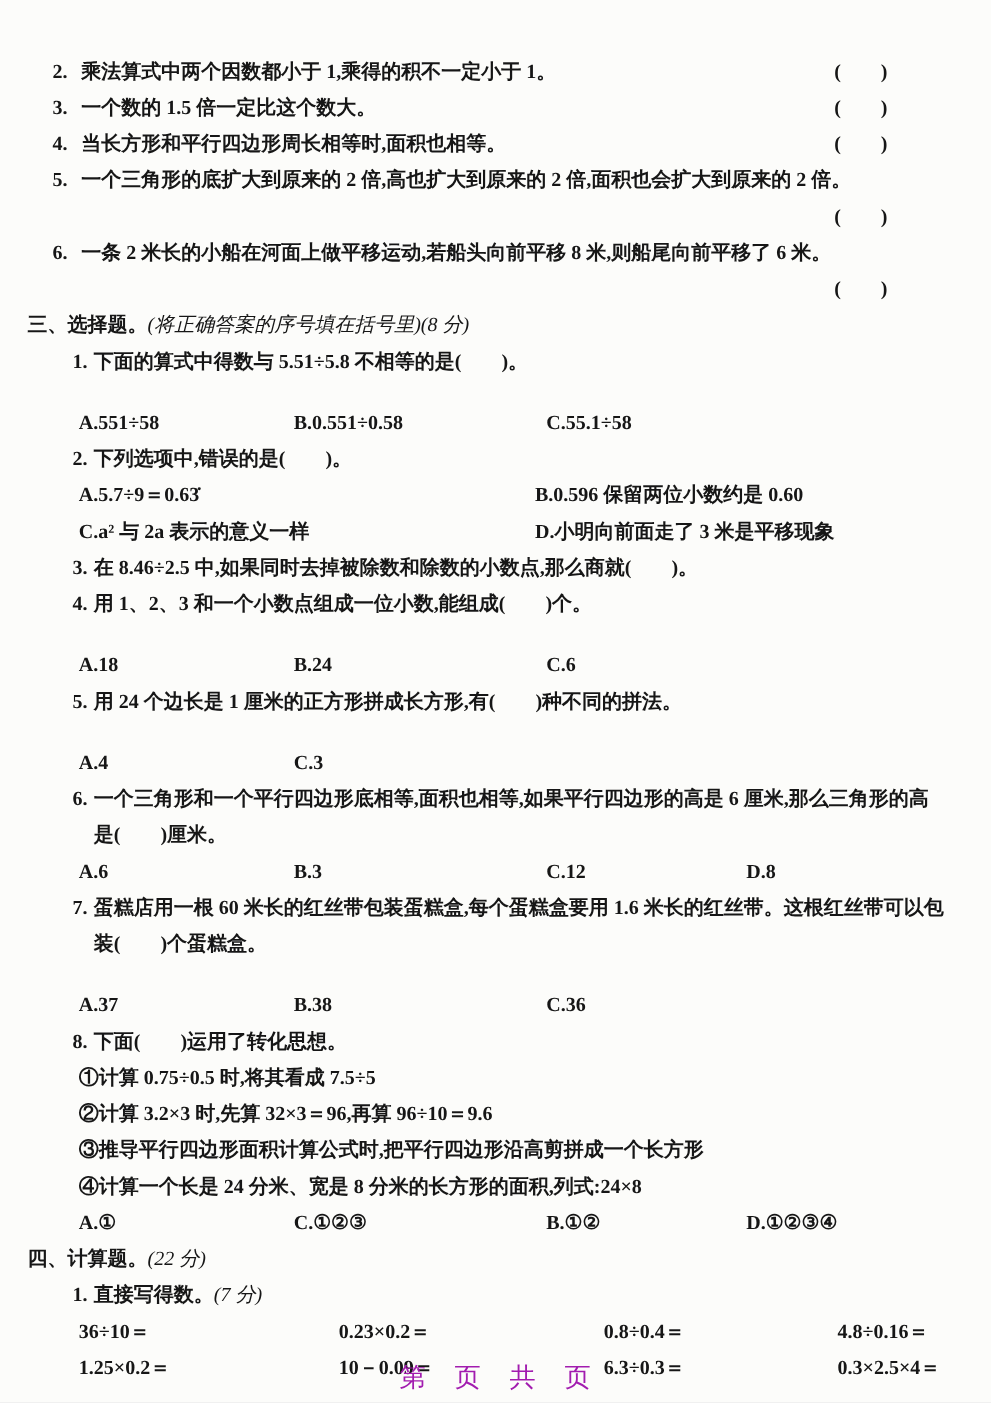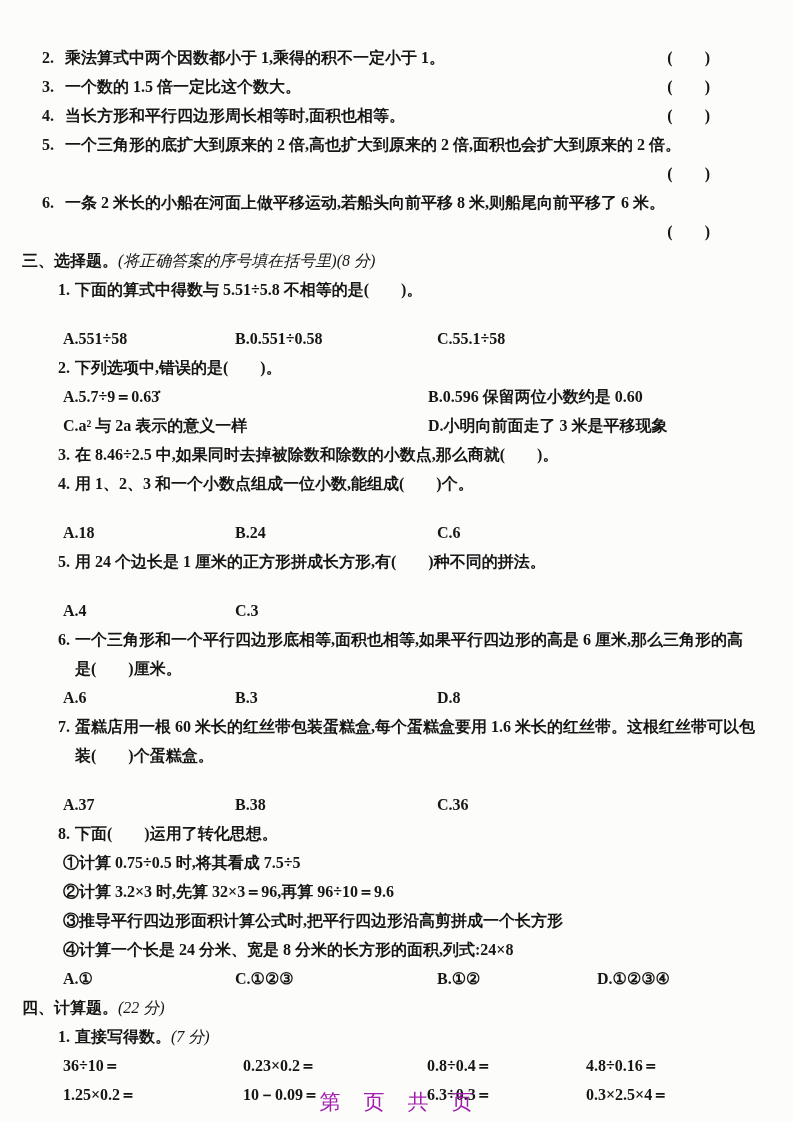--- a/index.html
+++ b/index.html
@@ -25,21 +25,21 @@
   .sec-h { margin-left:-20px; }
   .sec-title { font-weight:700; }
   .kai { font-style:italic; font-weight:500; }
   .choice, .calc { margin-left:16px; }
   .choice .q .num, .calc .q .num { flex:0 0 17px; }
   .opts { display:grid; padding-left:5px; }
   .c3 { grid-template-columns:172px 202px auto;margin-top:20px; }
   .c4 { grid-template-columns:172px 202px 160px auto; }
   .c2 { grid-template-columns:365px auto; }
   .sub { padding-left:5px; }
-  .calc-grid { display:grid; grid-template-columns:180px 184px 159px auto; padding-left:5px; }
+  .calc-grid { display:grid; grid-template-columns:180px 184px 159px auto; padding-left:5px;gap:28px; }
   .footer {
     position:absolute; left:0; top:1088px; width:100%;
     text-align:center; font-size:21px; font-weight:400;
     letter-spacing:1px; white-space:pre; color:#a21caf;
   }
 </style>
 </head>
 <body>
 
 <div class="page">
@@ -125,20 +125,21 @@
       <span>C.3</span>
     </div>
 
     <div class="row q">
       <span class="num">6.</span>
       <span class="text">一个三角形和一个平行四边形底相等,面积也相等,如果平行四边形的高是 6 厘米,那么三角形的高是(　　)厘米。</span>
     </div>
     <div class="row opts c4">
       <span>A.6</span>
       <span>B.3</span>
+      <span>C.12</span>
       <span>D.8</span>
     </div>
 
     <div class="row q">
       <span class="num">7.</span>
       <span class="text">蛋糕店用一根 60 米长的红丝带包装蛋糕盒,每个蛋糕盒要用 1.6 米长的红丝带。这根红丝带可以包装(　　)个蛋糕盒。</span>
     </div>
     <div class="row opts c3">
       <span>A.37</span>
       <span>B.38</span>

